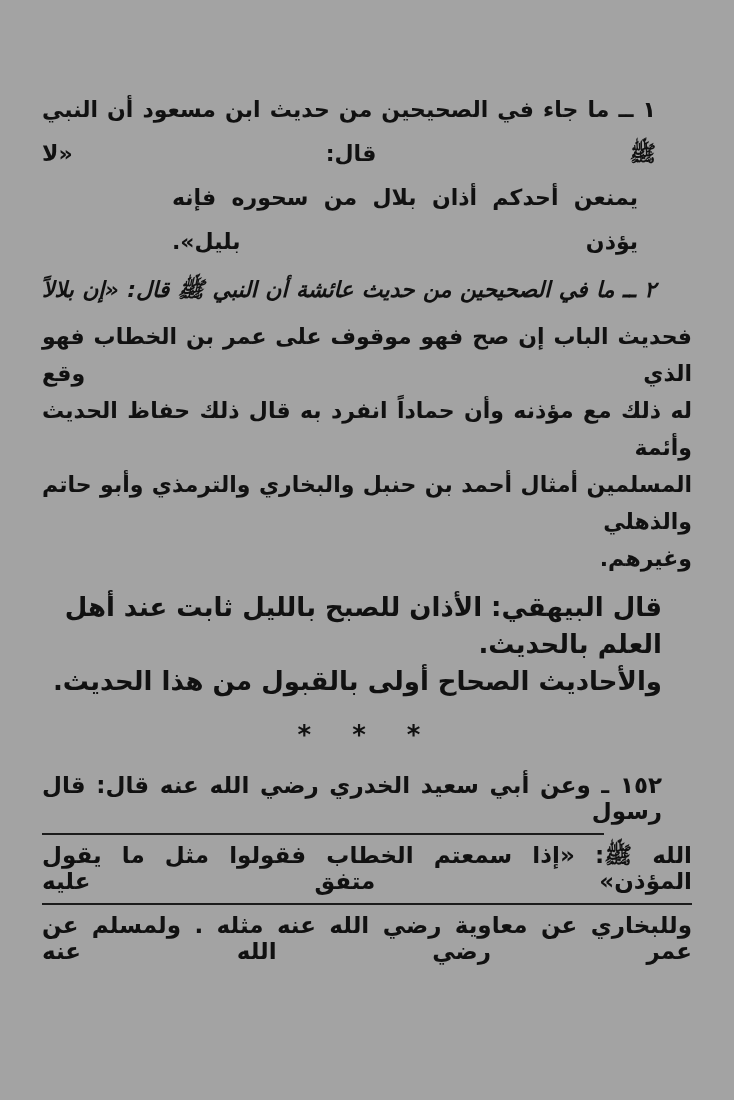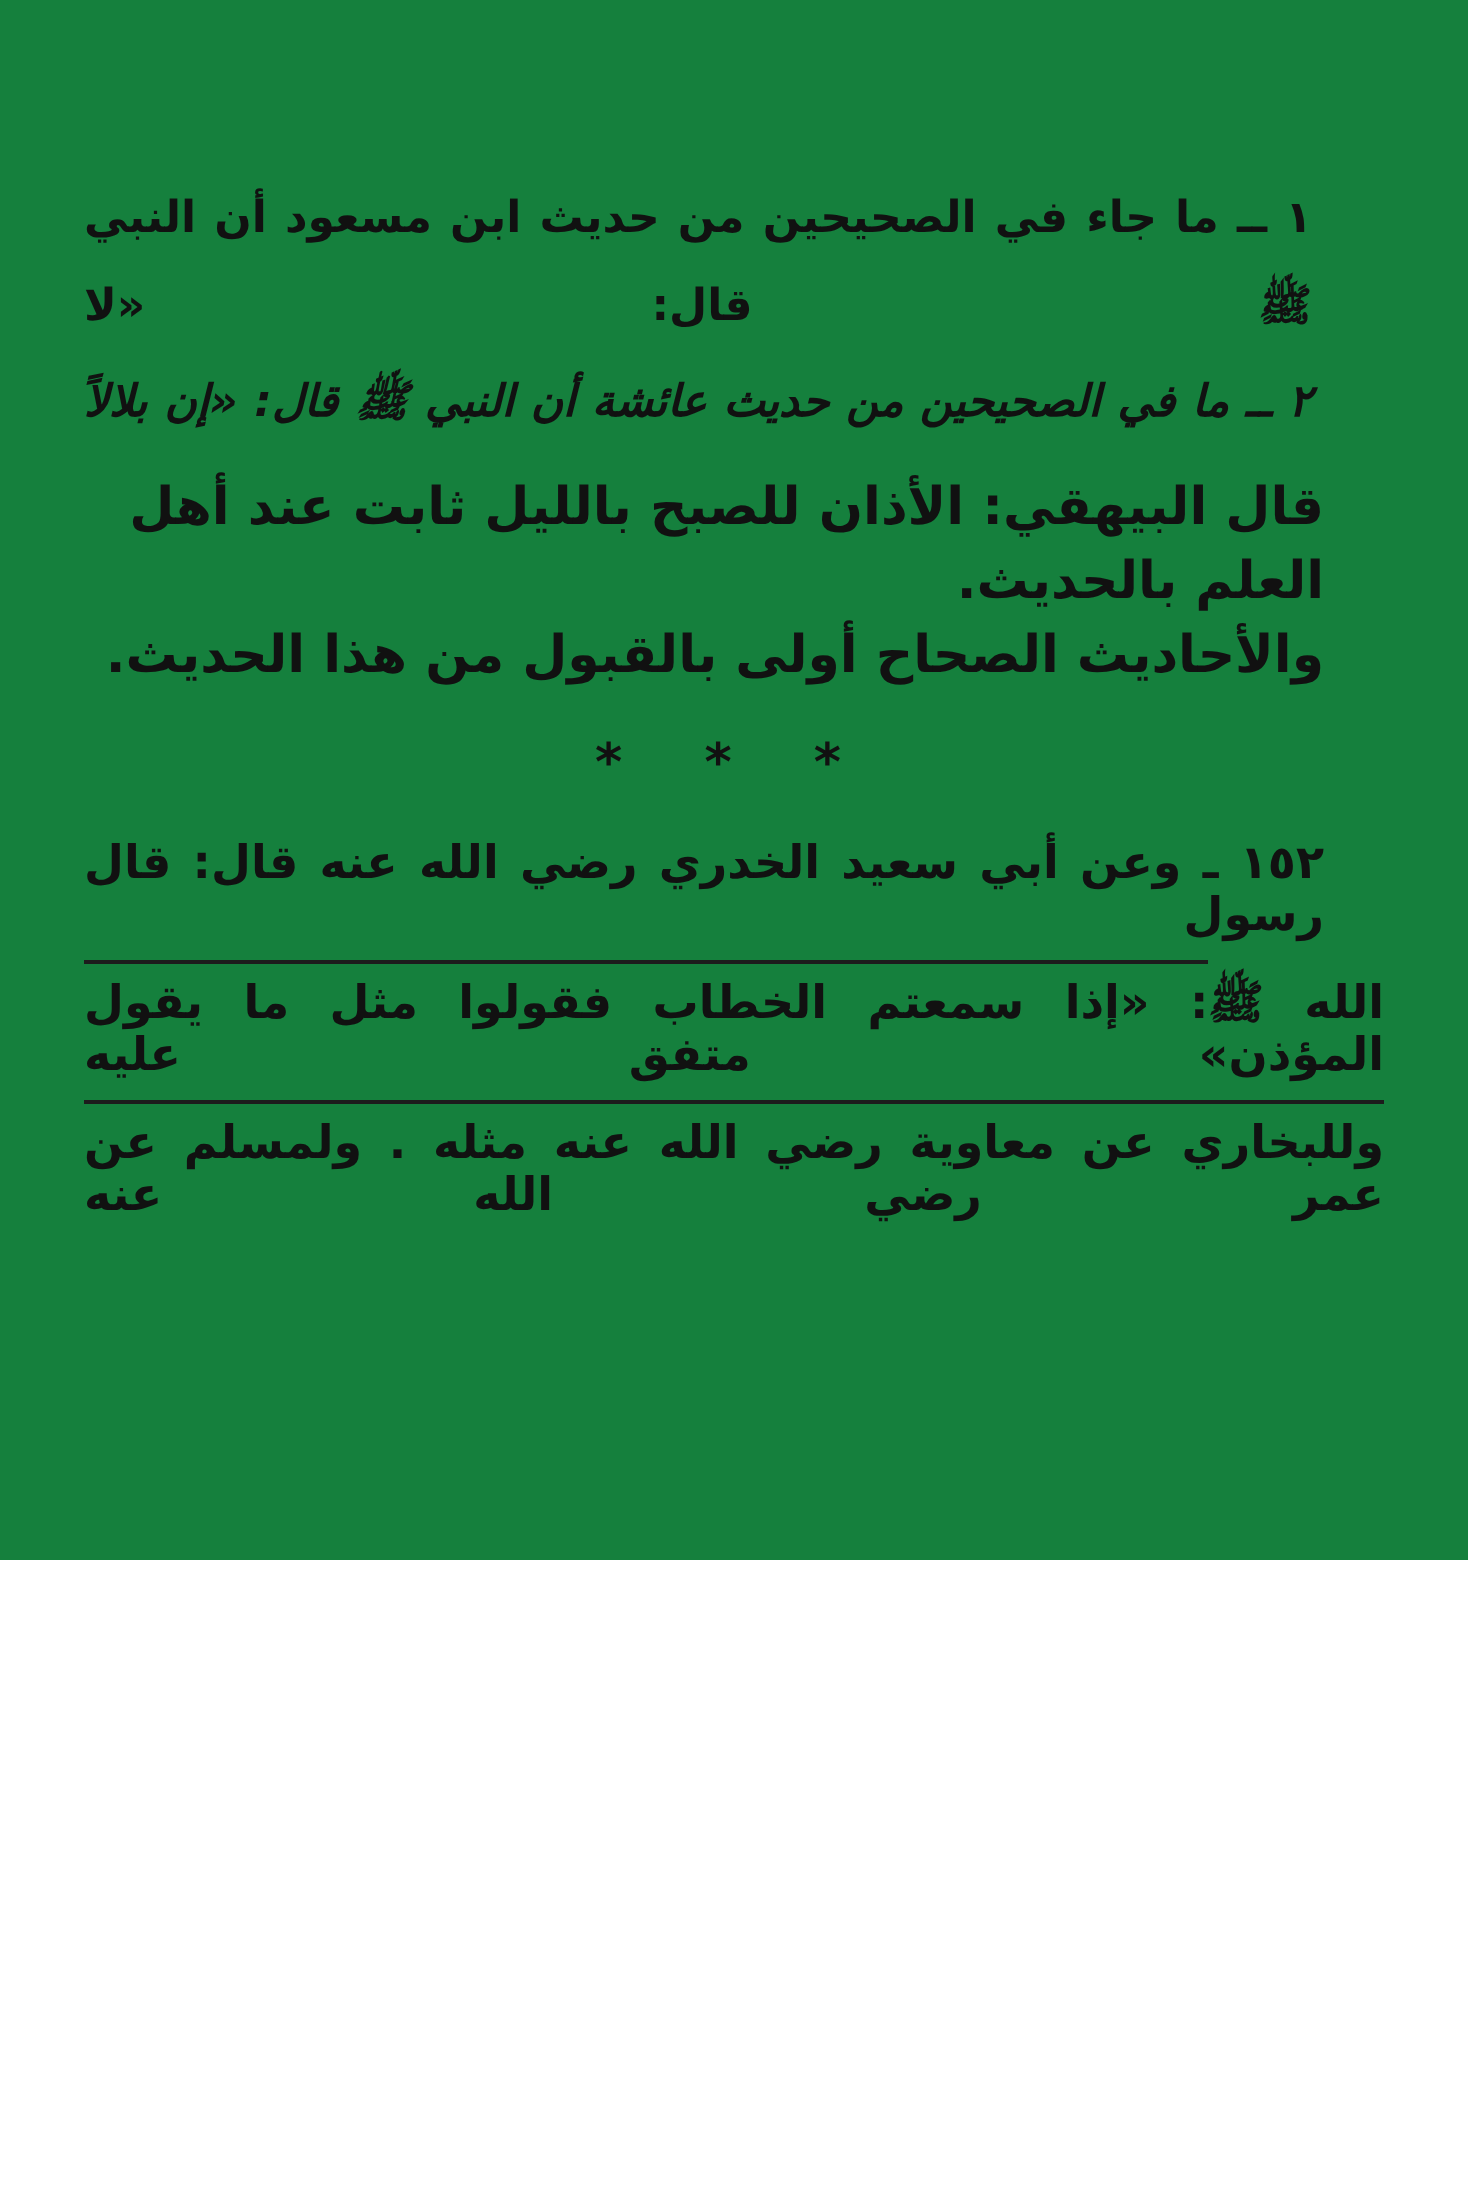--- a/index.html
+++ b/index.html
@@ -1,22 +1,22 @@
 <!DOCTYPE html>
 <html><head>
 <meta charset="utf-8">
 <style>
   html, body { margin: 0; padding: 0; background: #ffffff; }
   .page {
     position: relative;
     width: 734px;
-    height: 780px;
+    height: 1100px;
     box-sizing: border-box;
     padding: 88px 42px 0 42px;
-    background: #15803d;
+    background: #a3a3a3;
     color: #111;
     font-family: "DejaVu Sans", sans-serif;
     font-weight: 700;
     direction: rtl;
     overflow: hidden;
   }
   
   .item-line {
     font-size: 22px;
     line-height: 44px;
@@ -74,26 +74,33 @@
   }
   .rule-l1 { margin-left: 0; margin-right: 88px; }
 </style>
 </head>
 <body>
 
 <div class="page" lang="ar">
 
   <div class="item">
     <div class="item-line item-first">١ ــ ما جاء في الصحيحين من حديث ابن مسعود أن النبي ﷺ قال: «لا</div>
+    <div class="item-line item-cont">يمنعن أحدكم أذان بلال من سحوره فإنه يؤذن بليل».</div>
   </div>
 
   <div class="item">
     <div class="item-line item-first">٢ ــ ما في الصحيحين من حديث عائشة أن النبي ﷺ قال: «إن بلالاً</div>
   </div>
 
+  <div class="para">
+    <div class="para-line">فحديث الباب إن صح فهو موقوف على عمر بن الخطاب فهو الذي وقع</div>
+    <div class="para-line">له ذلك مع مؤذنه وأن حماداً انفرد به قال ذلك حفاظ الحديث وأئمة</div>
+    <div class="para-line">المسلمين أمثال أحمد بن حنبل والبخاري والترمذي وأبو حاتم والذهلي</div>
+    <div class="para-line para-last">وغيرهم.</div>
+  </div>
 
   <div class="bayhaqi">
     <div class="bayhaqi-line">قال البيهقي: الأذان للصبح بالليل ثابت عند أهل العلم بالحديث.</div>
     <div class="bayhaqi-line">والأحاديث الصحاح أولى بالقبول من هذا الحديث.</div>
   </div>
 
   <div class="divider">* * *</div>
 
   <div class="hadith">
     <div class="h-line h-first">١٥٢ ـ وعن أبي سعيد الخدري رضي الله عنه قال: قال رسول</div>

